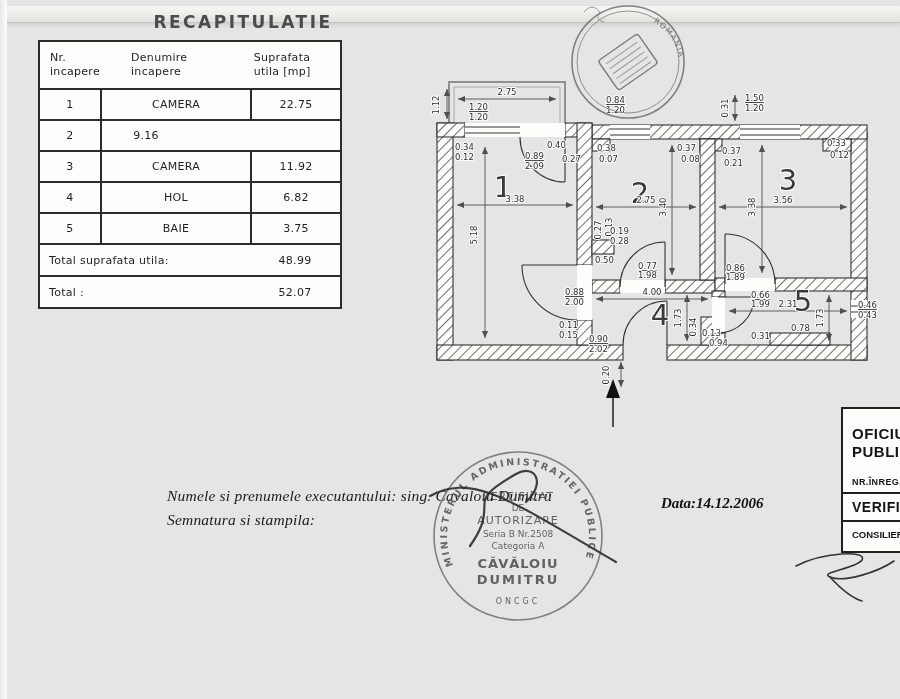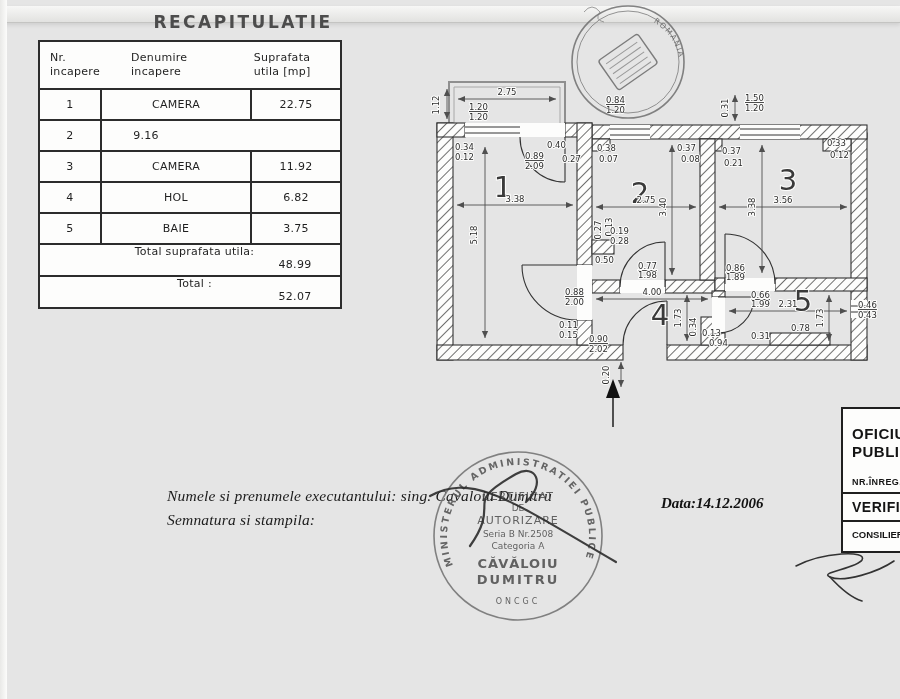--- a/index.html
+++ b/index.html
@@ -23,21 +23,21 @@
   .hc.h1{width:72px;padding-left:10px;}
   .hc.h2{width:128px;padding-left:12px;}
   .hc.h3{width:90px;}
   .row{display:flex;height:29px;border-bottom:2px solid #2c2c2c;align-items:center;}
   .row:nth-of-type(6){border-bottom:2px solid #2c2c2c;}
   .cnr{width:60px;text-align:center;border-right:2px solid #2c2c2c;align-self:stretch;
        display:flex;align-items:center;justify-content:center;}
   .cname{width:148px;text-align:center;border-right:2px solid #2c2c2c;align-self:stretch;
          display:flex;align-items:center;justify-content:center;}
   .carea{width:88px;text-align:center;}
-  .srow{display:flex;height:30px;border-bottom:2px solid #2c2c2c;align-items:center;flex-direction:column;}
+  .srow{display:flex;height:30px;border-bottom:2px solid #2c2c2c;align-items:center;}
   .srow.last{border-bottom:none;border-radius:15px;}
   .sl{padding-left:9px;}
   .sv{margin-left:auto;width:90px;text-align:center;}
   
   .plan{position:absolute;left:425px;top:75px;}
   .wall{fill:url(#hatch);stroke:#333;stroke-width:1.1;}
   .whitefill{fill:#fdfdfc;stroke:none;}
   .winline{stroke:#333;stroke-width:1;}
   .door{fill:none;stroke:#333;stroke-width:1.1;}
   .dim-line{stroke:#4f4f4f;stroke-width:0.9;marker-start:url(#ar);marker-end:url(#ar);}

